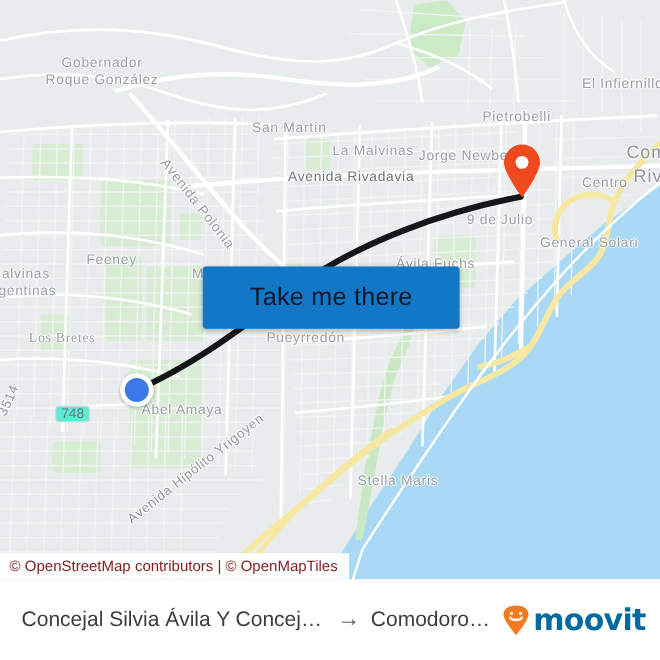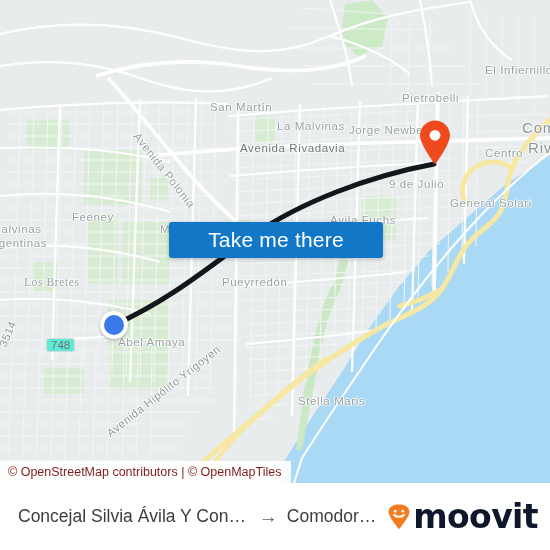--- a/index.html
+++ b/index.html
@@ -82,25 +82,25 @@
   #dest-pin {
     position: absolute;
     left: 419px; top: 120px;
     width: 32px; height: 45px;
   }
 
   
   #cta {
     position: absolute;
     left: 169px; top: 222px;
-    width: 214px; height: 36px;
+    width: 214px; height: 52px;
     background: #1277c6;
     border: none;
     border-radius: 3px;
-    color: #ffffff;
+    color: #0f172a;
     font-family: "Liberation Sans", sans-serif;
     font-size: 21px;
     letter-spacing: 0.2px;
     cursor: pointer;
     box-shadow: 0 1px 4px rgba(0,0,0,.25);
     padding: 0;
   }
 
   
   #attribution {
@@ -156,23 +156,23 @@
     max-width: 120px;
   }
   #brand {
     display: flex;
     align-items: center;
     flex: 0 0 auto;
     margin-left: 6px;
   }
   #brand-word {
     font-family: "DejaVu Sans", sans-serif;
-    font-size: 33px;
+    font-size: 25px;
     font-weight: bold;
-    color: #0f172a;
+    color: #0369a1;
     letter-spacing: -0.6px;
     line-height: 1;
     margin-left: 1px;
   }
 </style>
 </head>
 <body>
 
 <div id="screen">
 
@@ -313,20 +313,22 @@
         <path d="M114,325 C170,300 210,266 252,236 C300,202 370,176 434,164" fill="none" stroke="#14171a" stroke-width="5" stroke-linecap="round"></path>
       </g>
     </svg>
 
     <div class="mlabel" style="left:136px; top:128px; transform:rotate(52deg); transform-origin:left center;">Avenida Polonia</div>
 
     <div class="mlabel road" style="left:2px; top:340px; transform:rotate(-66deg); transform-origin:left center;">3514</div>
 
     <div class="mlabel road" style="left:108px; top:428px; transform:rotate(-38deg); transform-origin:left center;">Avenida Hipólito Yrigoyen</div>
 
+    <div class="mlabel two-line" style="left:38px; top:46px;">Gobernador
+Roque González</div>
     <div class="mlabel" style="left:210px; top:101px;">San Martín</div>
     <div class="mlabel" style="left:277px; top:120px;">La Malvinas</div>
     <div class="mlabel" style="left:349px; top:124px;">Jorge Newbery</div>
     <div class="mlabel" style="left:485px; top:64px;">El Infiernillo</div>
     <div class="mlabel" style="left:402px; top:92px;">Pietrobelli</div>
     <div class="mlabel dark" style="left:240px; top:142px;">Avenida Rivadavia</div>
     <div class="mlabel big" style="left:522px; top:119px;">Comodoro</div>
     <div class="mlabel big" style="left:528px; top:139px;">Rivadavia</div>
     <div class="mlabel" style="left:485px; top:147px;">Centro</div>
     <div class="mlabel" style="left:389px; top:178px;">9 de Julio</div>

